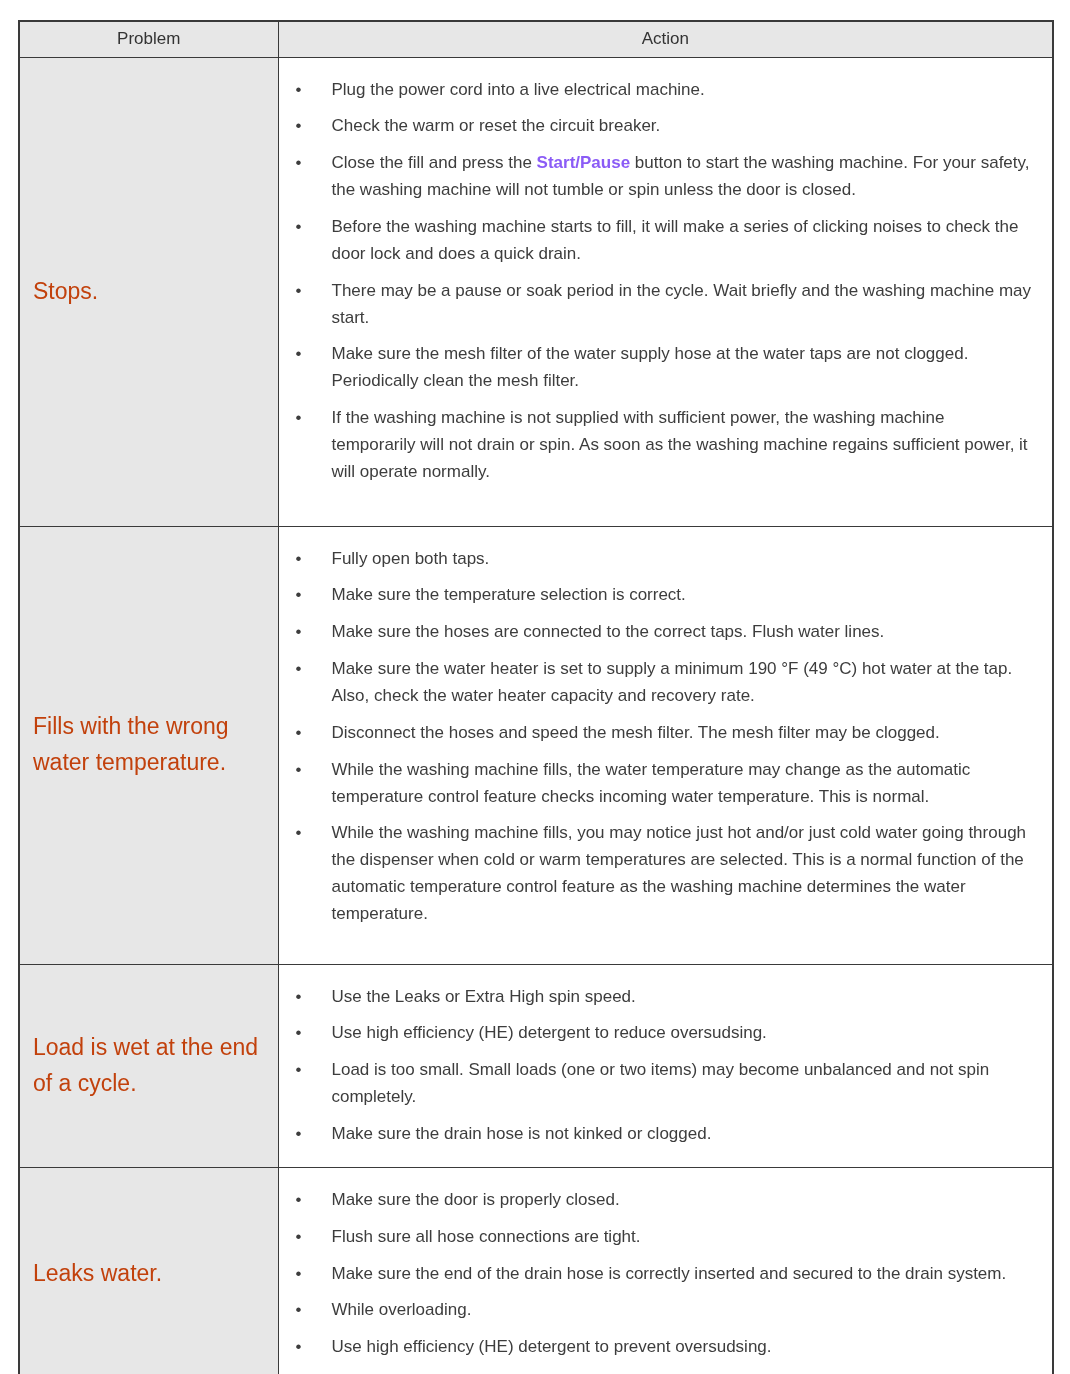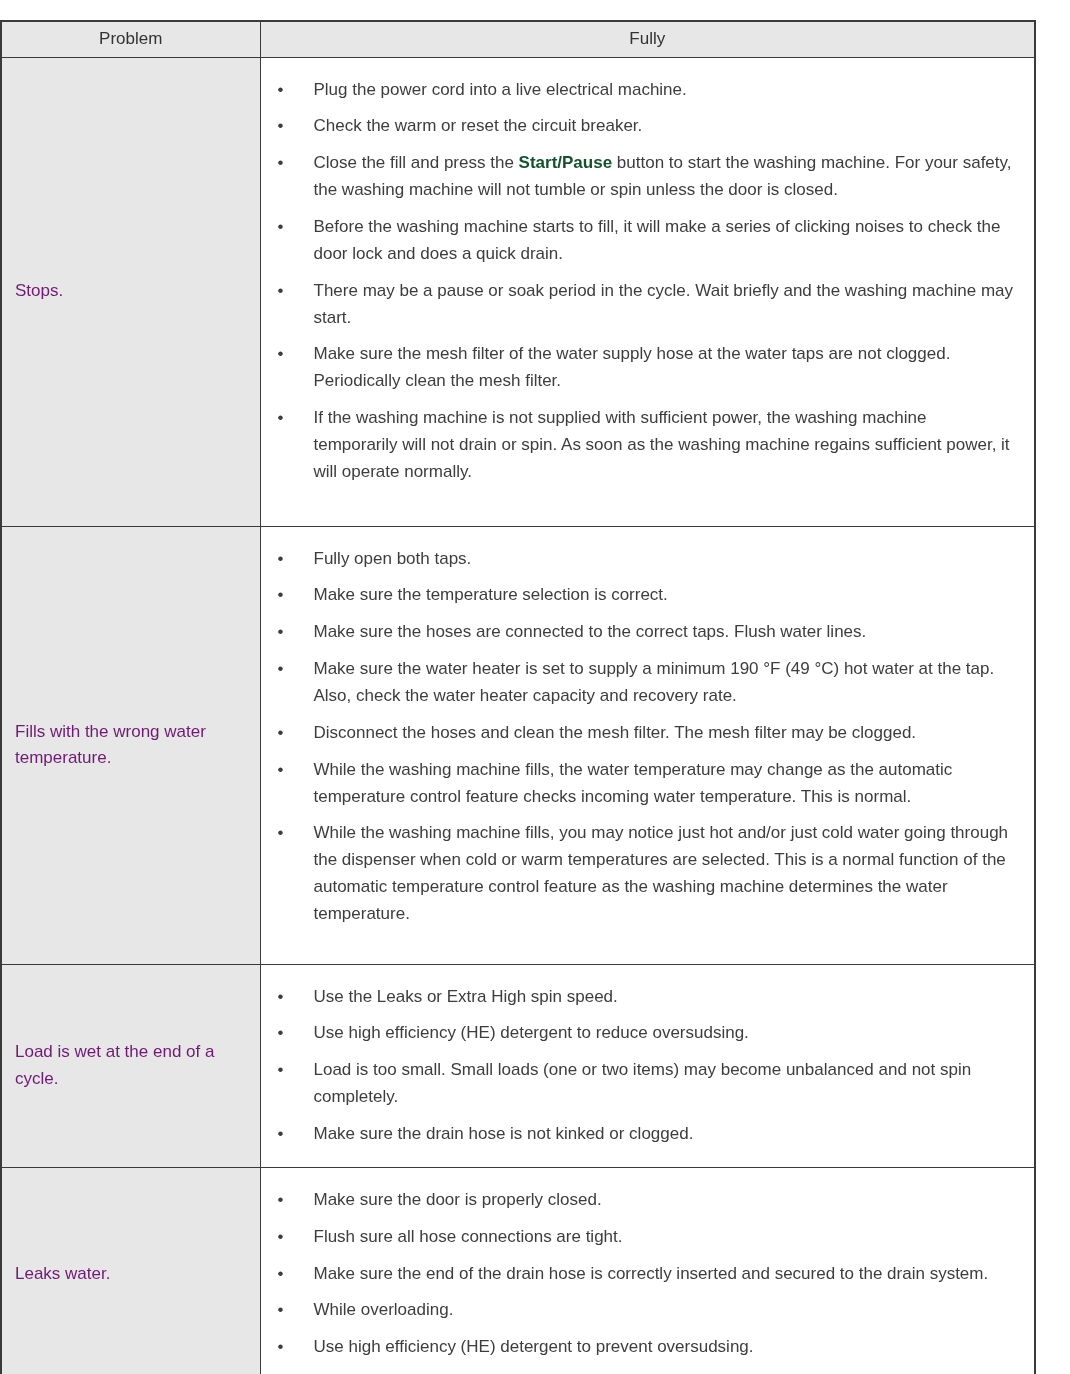--- a/index.html
+++ b/index.html
@@ -6,21 +6,21 @@
   html, body {
     margin: 0;
     padding: 0;
     background: #ffffff;
     font-family: "Liberation Sans", "DejaVu Sans", sans-serif;
     color: #3d3d3d;
   }
   .page {
     width: 892px;
     height: 1374px;
-    padding: 20px 18px 16px 0;
+    padding: 20px 18px 16px 18px;
     background: #ffffff;
     border-radius: 17px;
   }
   table.troubleshooting {
     width: 1034px;
     border-collapse: collapse;
     table-layout: fixed;
     border: 2px solid #3a3a3a;
   }
   table.troubleshooting th,
@@ -38,23 +38,23 @@
     height: 36px;
     text-align: center;
     vertical-align: middle;
     padding: 4px;
   }
 
   td.problem-cell {
     background: #e7e7e7;
     vertical-align: middle;
     padding: 10px 12px 10px 13px;
-    font-size: 17px;
+    font-size: 23px;
     line-height: 1.55;
-    color: #701a75;
+    color: #c2410c;
   }
   td.action-cell {
     background: #ffffff;
     vertical-align: top;
     padding: 9px 20px 9px 16px;
     font-size: 17px;
     line-height: 1.58;
     color: #3d3d3d;
   }
   .action-item {
@@ -63,41 +63,41 @@
     margin: 10px 0;
   }
   .action-item .marker {
     position: absolute;
     left: 1px;
     top: 0;
     color: #3d3d3d;
   }
   .action-item .bold {
     font-weight: 700;
-    color: #14532d;
+    color: #8b5cf6;
   }
   
   tbody tr:nth-child(1) { height: 469px; }
   tbody tr:nth-child(2) { height: 438px; }
   tbody tr:nth-child(3) { height: 178px; }
   tbody tr:nth-child(4) { height: 214px; }
 </style>
 </head>
 <body>
 
 <div class="page">
   <table class="troubleshooting">
     <colgroup>
       <col class="problem-col">
       <col class="action-col">
     </colgroup>
     <thead>
       <tr>
         <th>Problem</th>
-        <th>Fully</th>
+        <th>Action</th>
       </tr>
     </thead>
     <tbody id="table-body">
 
     <tr>
           <td class="problem-cell">Stops.</td>
           <td class="action-cell">
             <div class="action-item"><span class="marker">•</span><span>Plug the power cord into a live electrical machine.</span></div>
             <div class="action-item"><span class="marker">•</span><span>Check the warm or reset the circuit breaker.</span></div>
             <div class="action-item"><span class="marker">•</span><span><span>Close the fill and press the </span><span class="bold">Start/Pause</span><span> button to start the washing machine. For your safety, the washing machine will not tumble or spin unless the door is closed.</span></span></div>
@@ -107,21 +107,21 @@
             <div class="action-item"><span class="marker">•</span><span>If the washing machine is not supplied with sufficient power, the washing machine temporarily will not drain or spin. As soon as the washing machine regains sufficient power, it will operate normally.</span></div>
           </td>
         </tr>
         <tr>
           <td class="problem-cell">Fills with the wrong water temperature.</td>
           <td class="action-cell">
             <div class="action-item"><span class="marker">•</span><span>Fully open both taps.</span></div>
             <div class="action-item"><span class="marker">•</span><span>Make sure the temperature selection is correct.</span></div>
             <div class="action-item"><span class="marker">•</span><span>Make sure the hoses are connected to the correct taps. Flush water lines.</span></div>
             <div class="action-item"><span class="marker">•</span><span>Make sure the water heater is set to supply a minimum 190 °F (49 °C) hot water at the tap. Also, check the water heater capacity and recovery rate.</span></div>
-            <div class="action-item"><span class="marker">•</span><span>Disconnect the hoses and clean the mesh filter. The mesh filter may be clogged.</span></div>
+            <div class="action-item"><span class="marker">•</span><span>Disconnect the hoses and speed the mesh filter. The mesh filter may be clogged.</span></div>
             <div class="action-item"><span class="marker">•</span><span>While the washing machine fills, the water temperature may change as the automatic temperature control feature checks incoming water temperature. This is normal.</span></div>
             <div class="action-item"><span class="marker">•</span><span>While the washing machine fills, you may notice just hot and/or just cold water going through the dispenser when cold or warm temperatures are selected. This is a normal function of the automatic temperature control feature as the washing machine determines the water temperature.</span></div>
           </td>
         </tr>
         <tr>
           <td class="problem-cell">Load is wet at the end of a cycle.</td>
           <td class="action-cell">
             <div class="action-item"><span class="marker">•</span><span>Use the Leaks or Extra High spin speed.</span></div>
             <div class="action-item"><span class="marker">•</span><span>Use high efficiency (HE) detergent to reduce oversudsing.</span></div>
             <div class="action-item"><span class="marker">•</span><span>Load is too small. Small loads (one or two items) may become unbalanced and not spin completely.</span></div>

